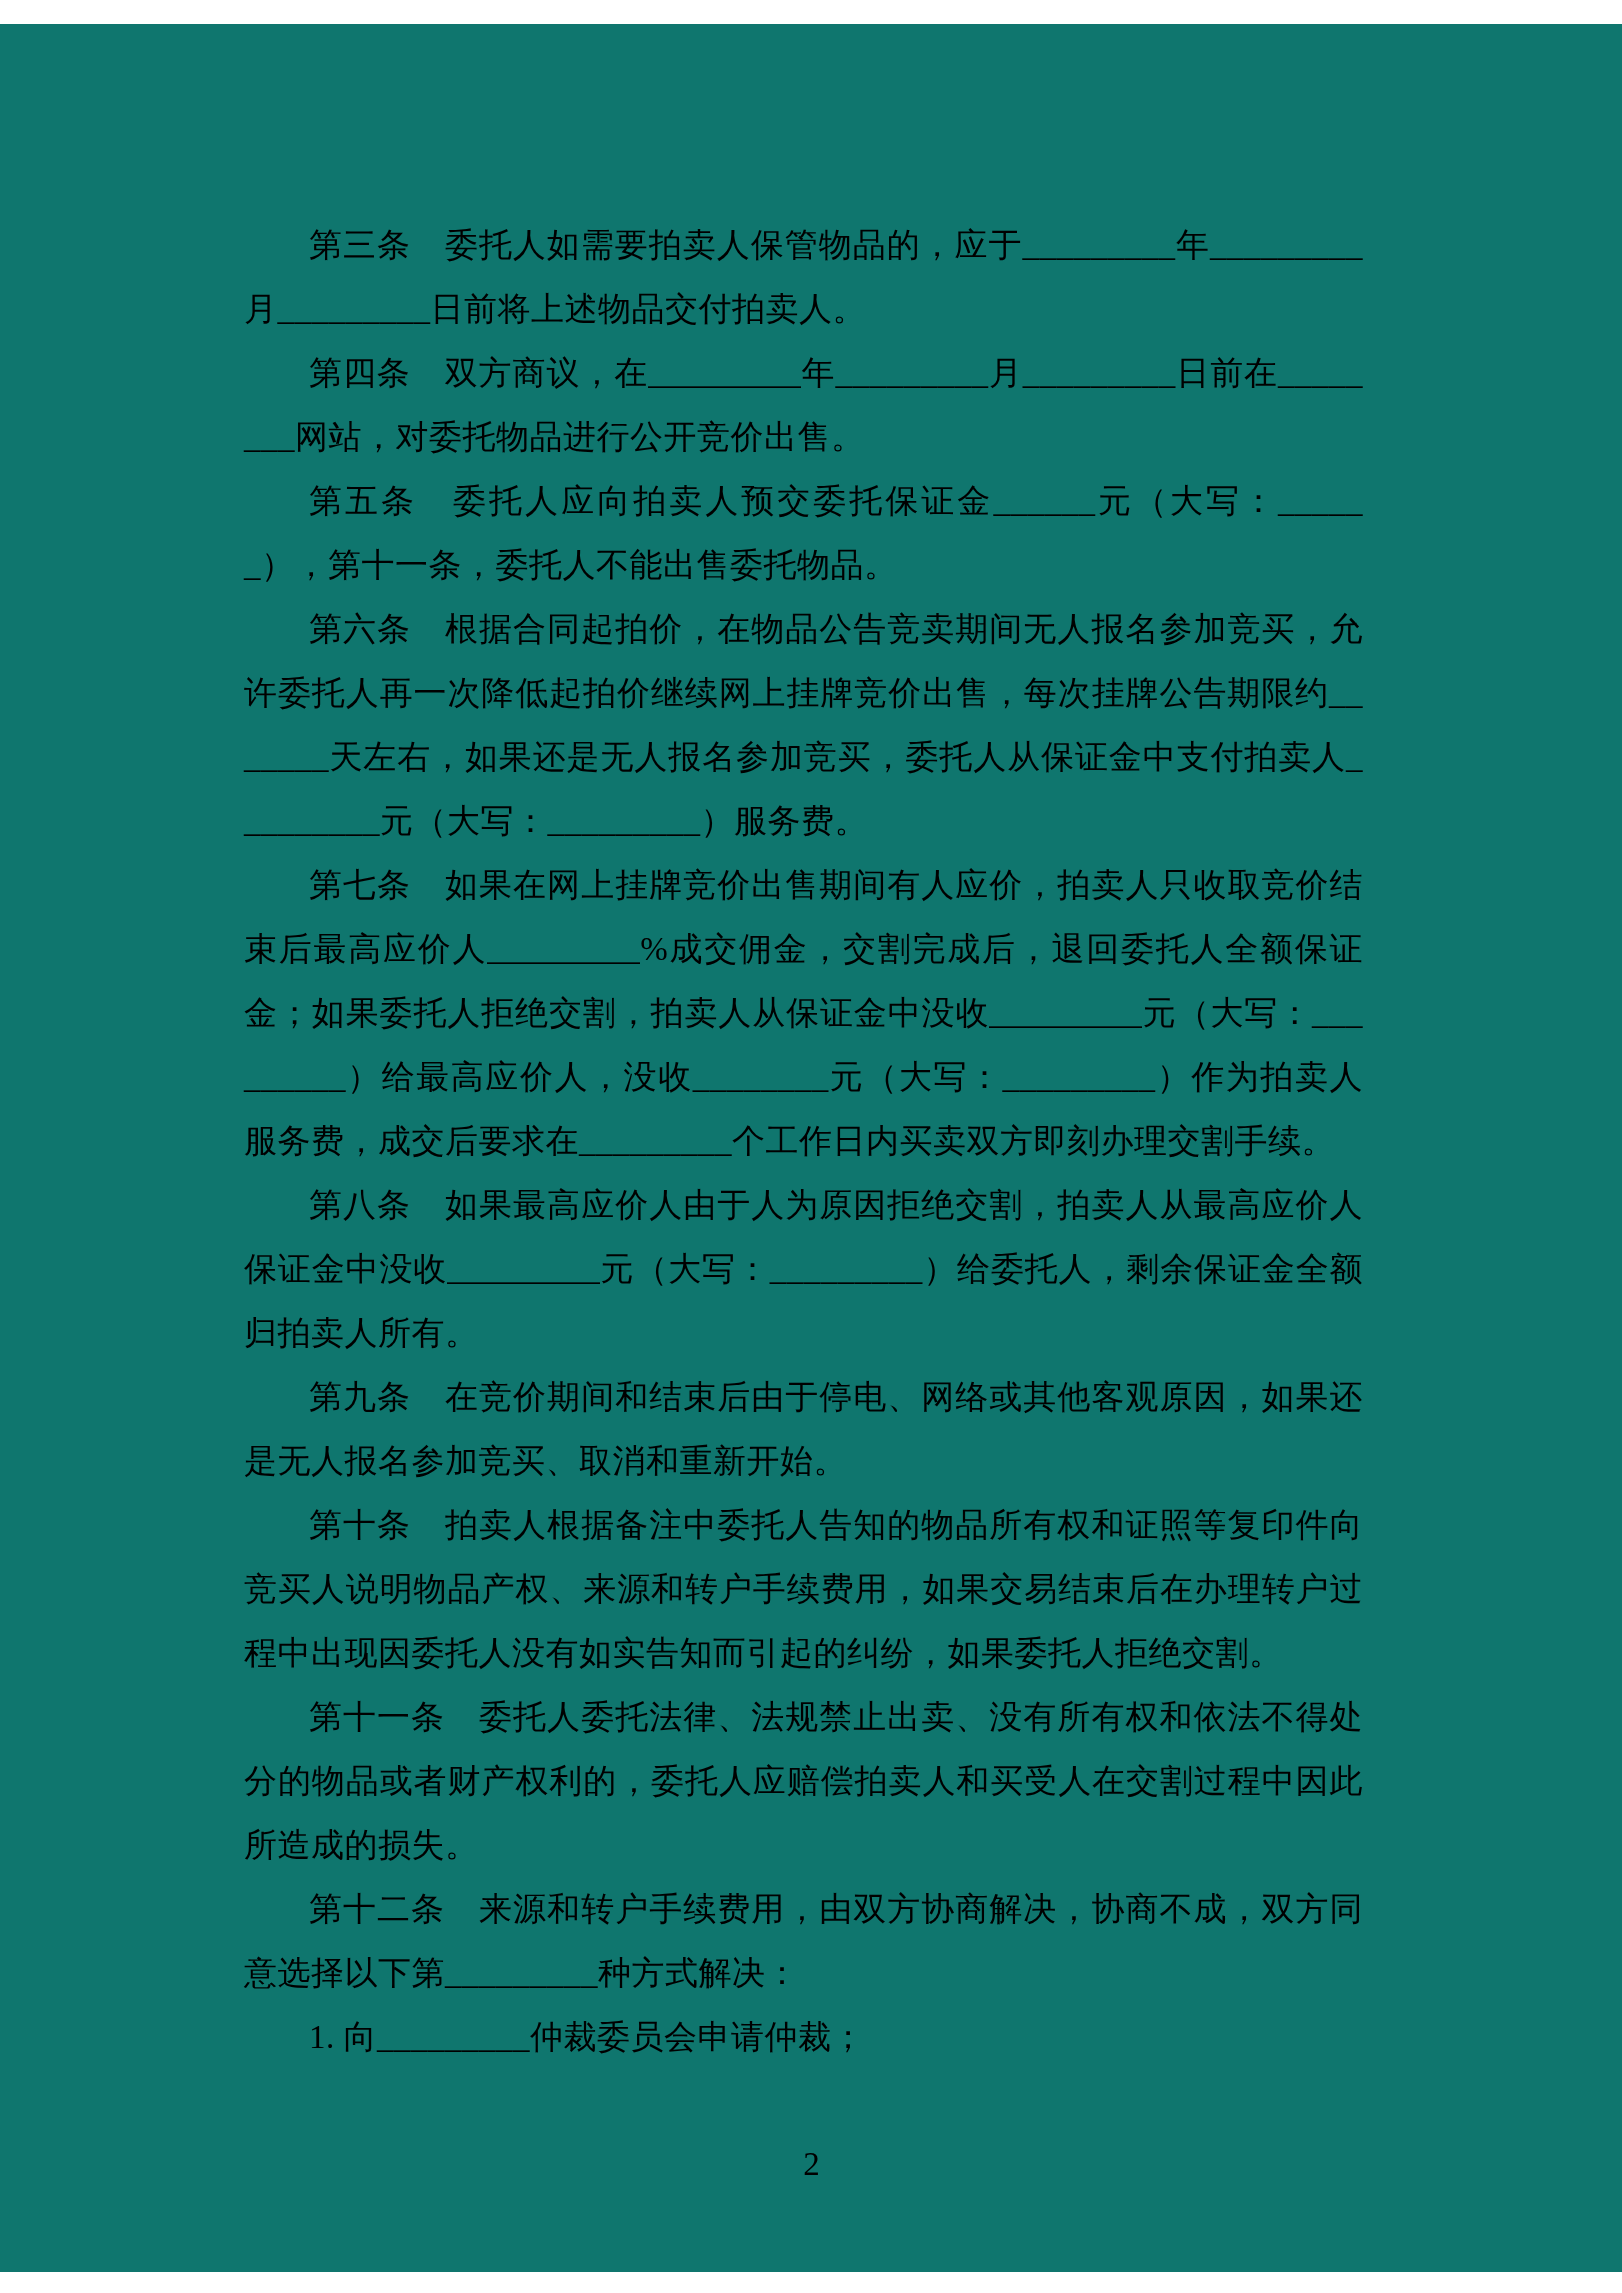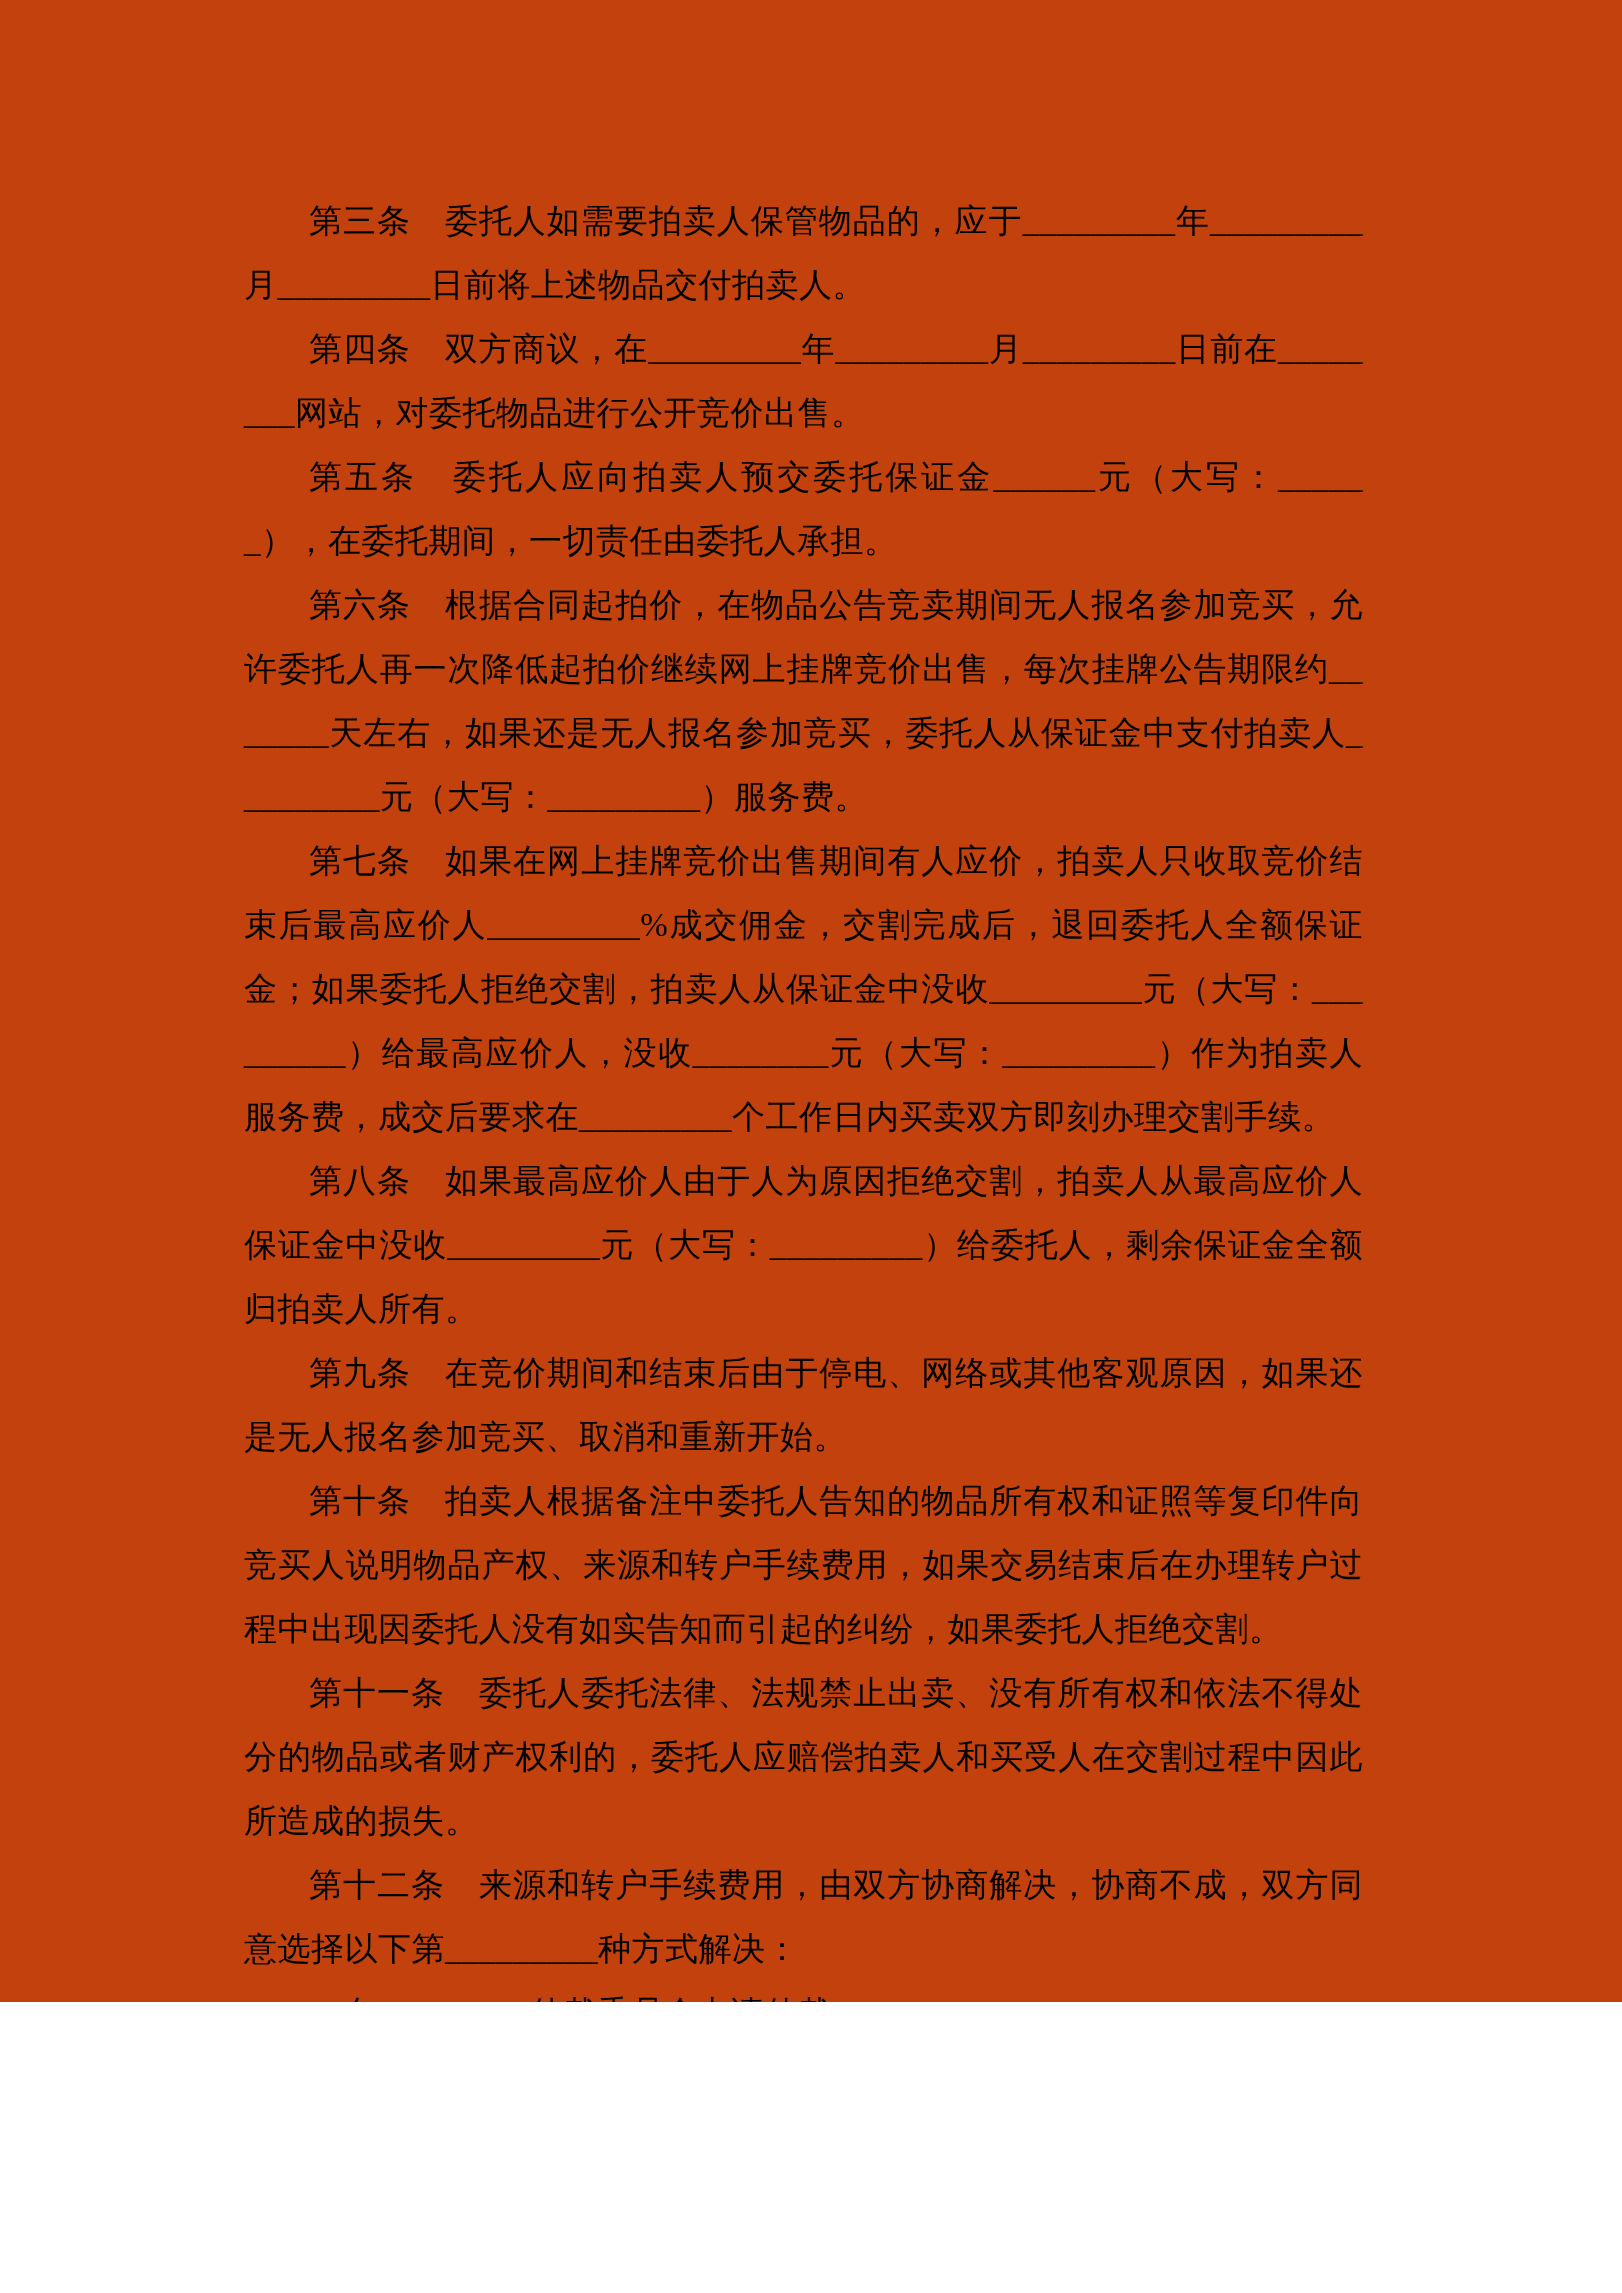--- a/index.html
+++ b/index.html
@@ -3,27 +3,28 @@
 <meta charset="utf-8">
 <style>
   html, body {
     margin: 0;
     padding: 0;
     background: #ffffff;
   }
   .page {
     position: relative;
     width: 1623px;
-    height: 2002px;
-    background: #c2410c;
+    height: 2248px;
+    background: #0f766e;
     box-sizing: border-box;
     padding: 189px 260px 0 244px;
     font-family: "Liberation Serif", "DejaVu Serif", serif;
     color: #000000;
     overflow: hidden;
+    margin-top: 24px;
   }
   .clause {
     margin: 0;
     font-size: 33px;
     line-height: 64px;
     text-align: justify;
     text-indent: 65px;
     word-break: break-all;
     letter-spacing: 0.5px;
   }
@@ -36,21 +37,21 @@
     font-size: 33px;
     line-height: 45px;
   }
 </style>
 </head>
 <body>
 
 <div class="page">
   <p class="clause">第三条　委托人如需要拍卖人保管物品的，应于_________年_________月_________日前将上述物品交付拍卖人。</p>
   <p class="clause">第四条　双方商议，在_________年_________月_________日前在________网站，对委托物品进行公开竞价出售。</p>
-  <p class="clause">第五条　委托人应向拍卖人预交委托保证金______元（大写：______），在委托期间，一切责任由委托人承担。</p>
+  <p class="clause">第五条　委托人应向拍卖人预交委托保证金______元（大写：______），第十一条，委托人不能出售委托物品。</p>
   <p class="clause">第六条　根据合同起拍价，在物品公告竞卖期间无人报名参加竞买，允许委托人再一次降低起拍价继续网上挂牌竞价出售，每次挂牌公告期限约_______天左右，如果还是无人报名参加竞买，委托人从保证金中支付拍卖人_________元（大写：_________）服务费。</p>
   <p class="clause">第七条　如果在网上挂牌竞价出售期间有人应价，拍卖人只收取竞价结束后最高应价人_________%成交佣金，交割完成后，退回委托人全额保证金；如果委托人拒绝交割，拍卖人从保证金中没收_________元（大写：_________）给最高应价人，没收________元（大写：_________）作为拍卖人服务费，成交后要求在_________个工作日内买卖双方即刻办理交割手续。</p>
   <p class="clause">第八条　如果最高应价人由于人为原因拒绝交割，拍卖人从最高应价人保证金中没收_________元（大写：_________）给委托人，剩余保证金全额归拍卖人所有。</p>
   <p class="clause">第九条　在竞价期间和结束后由于停电、网络或其他客观原因，如果还是无人报名参加竞买、取消和重新开始。</p>
   <p class="clause">第十条　拍卖人根据备注中委托人告知的物品所有权和证照等复印件向竞买人说明物品产权、来源和转户手续费用，如果交易结束后在办理转户过程中出现因委托人没有如实告知而引起的纠纷，如果委托人拒绝交割。</p>
   <p class="clause">第十一条　委托人委托法律、法规禁止出卖、没有所有权和依法不得处分的物品或者财产权利的，委托人应赔偿拍卖人和买受人在交割过程中因此所造成的损失。</p>
   <p class="clause">第十二条　来源和转户手续费用，由双方协商解决，协商不成，双方同意选择以下第_________种方式解决：</p>
   <p class="clause">1. 向_________仲裁委员会申请仲裁；</p>
   <div class="footer">2</div>
 </div>

